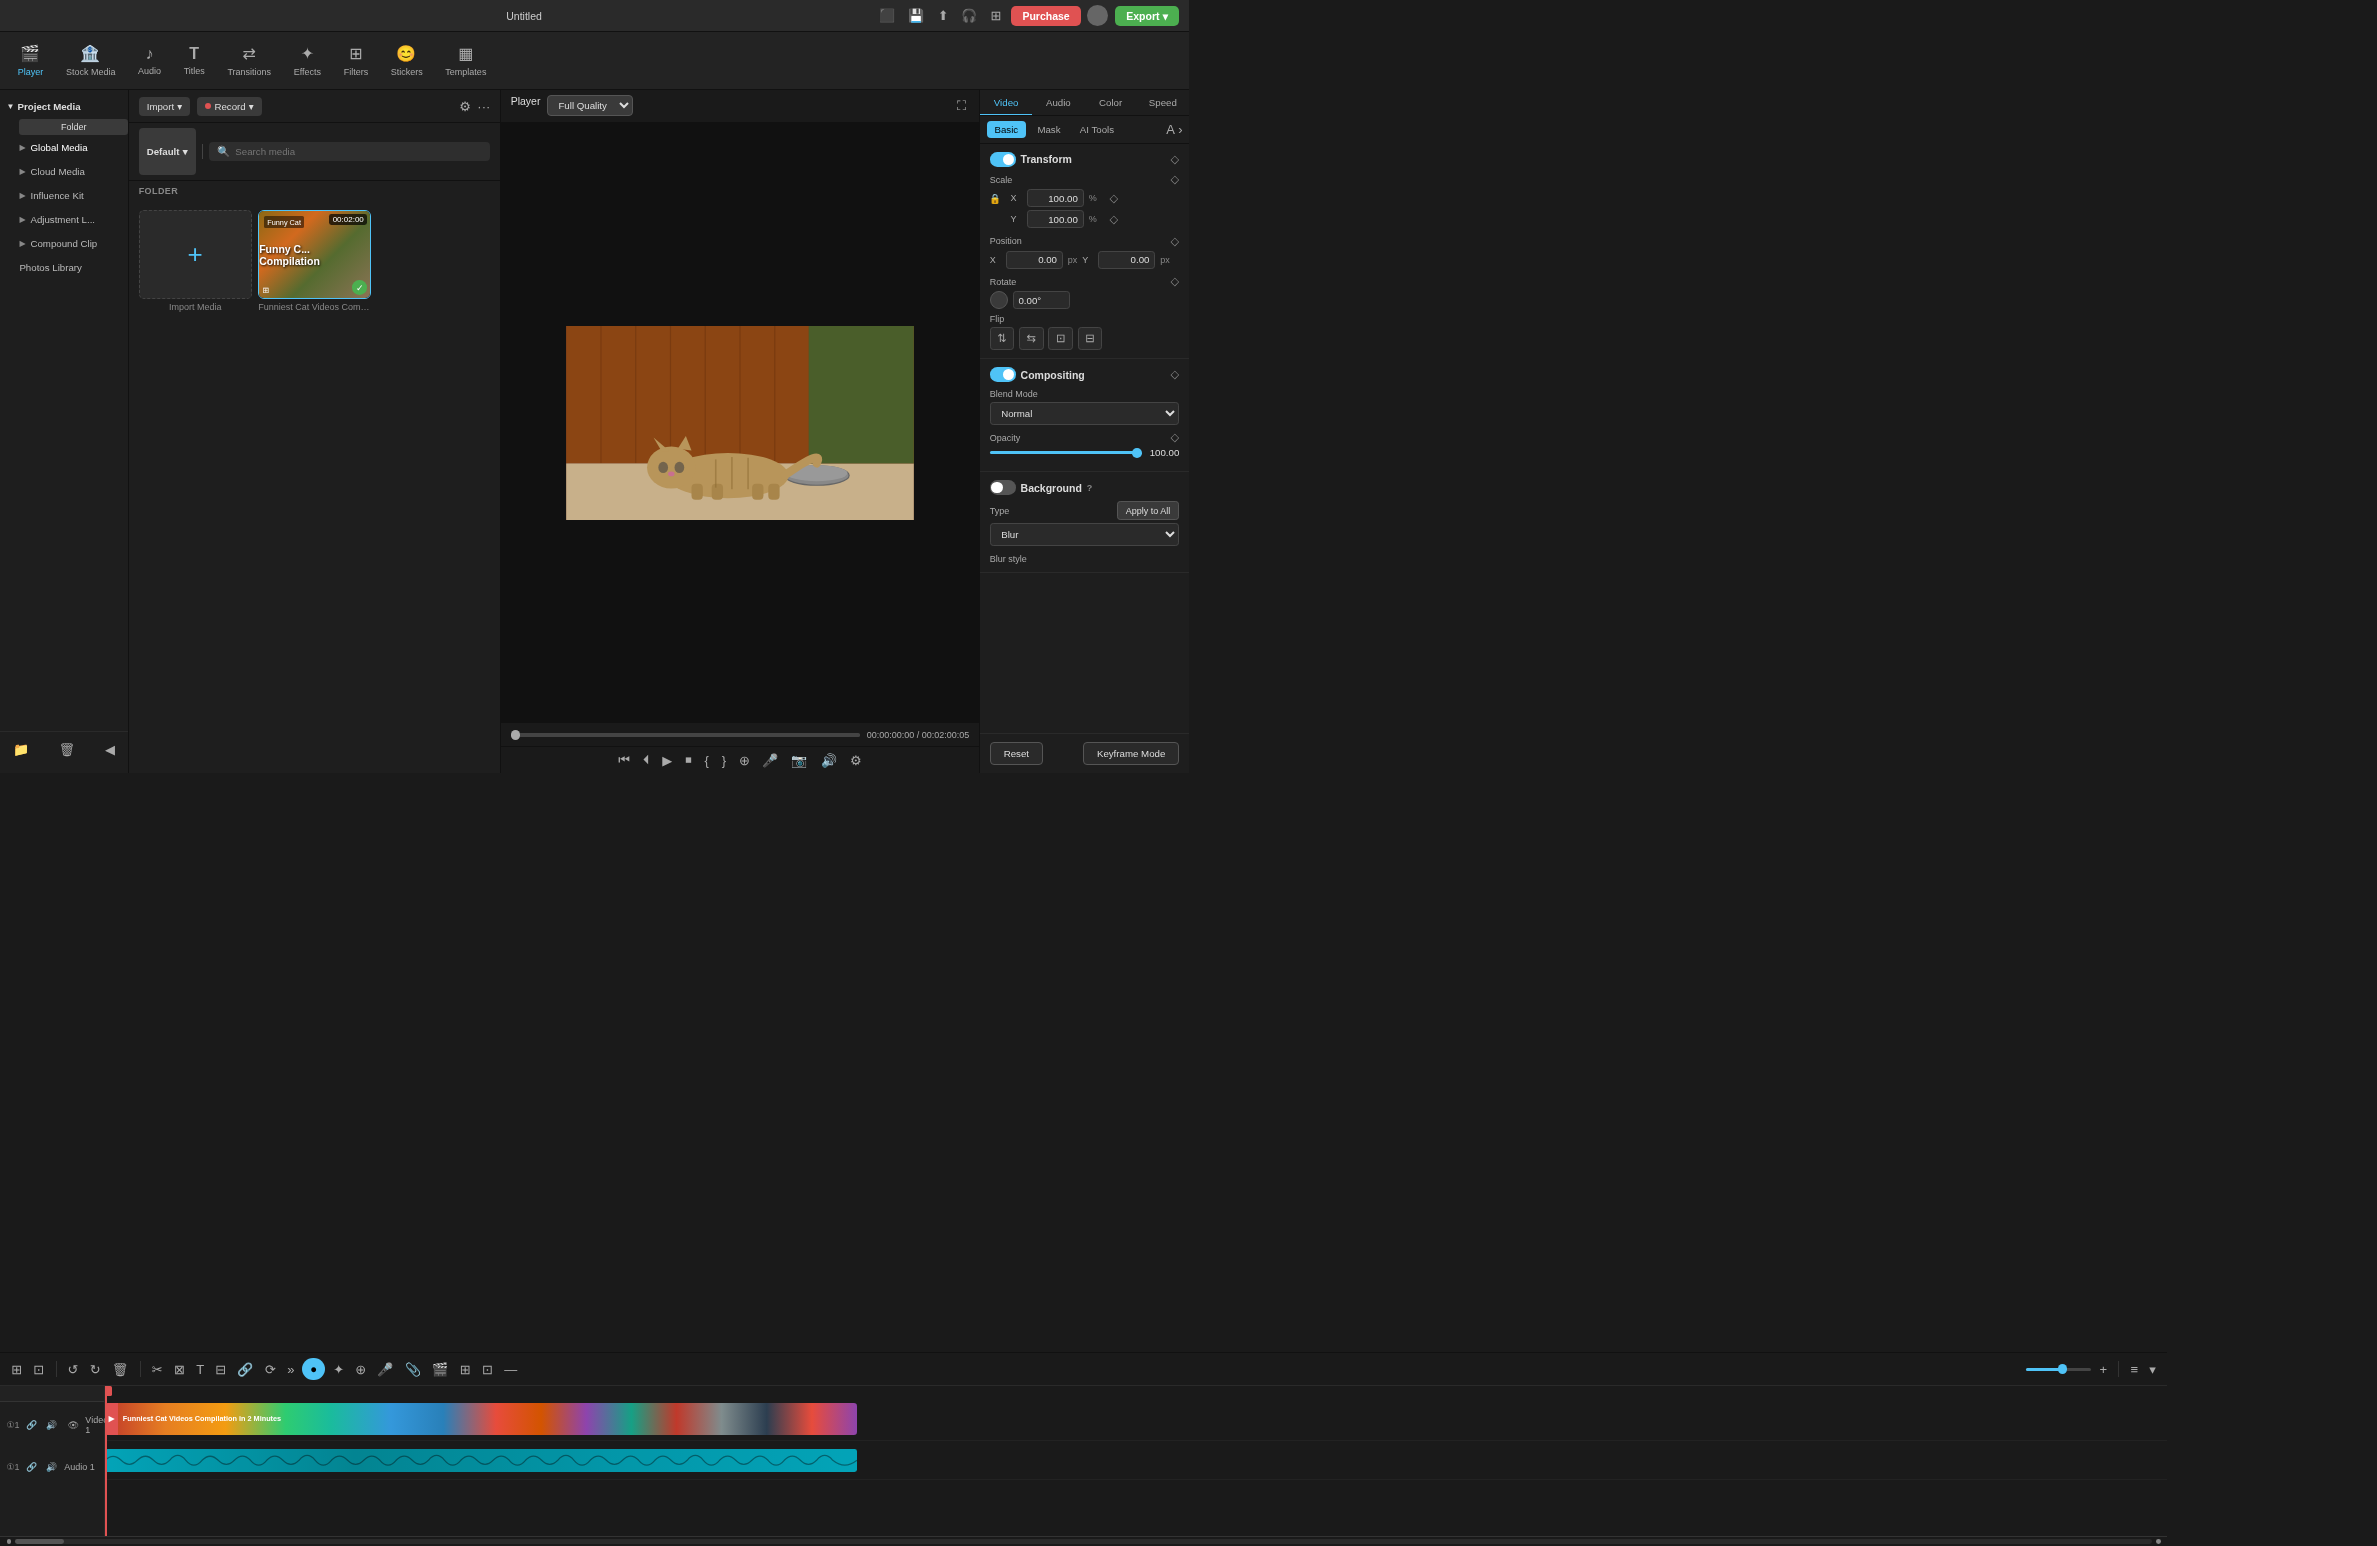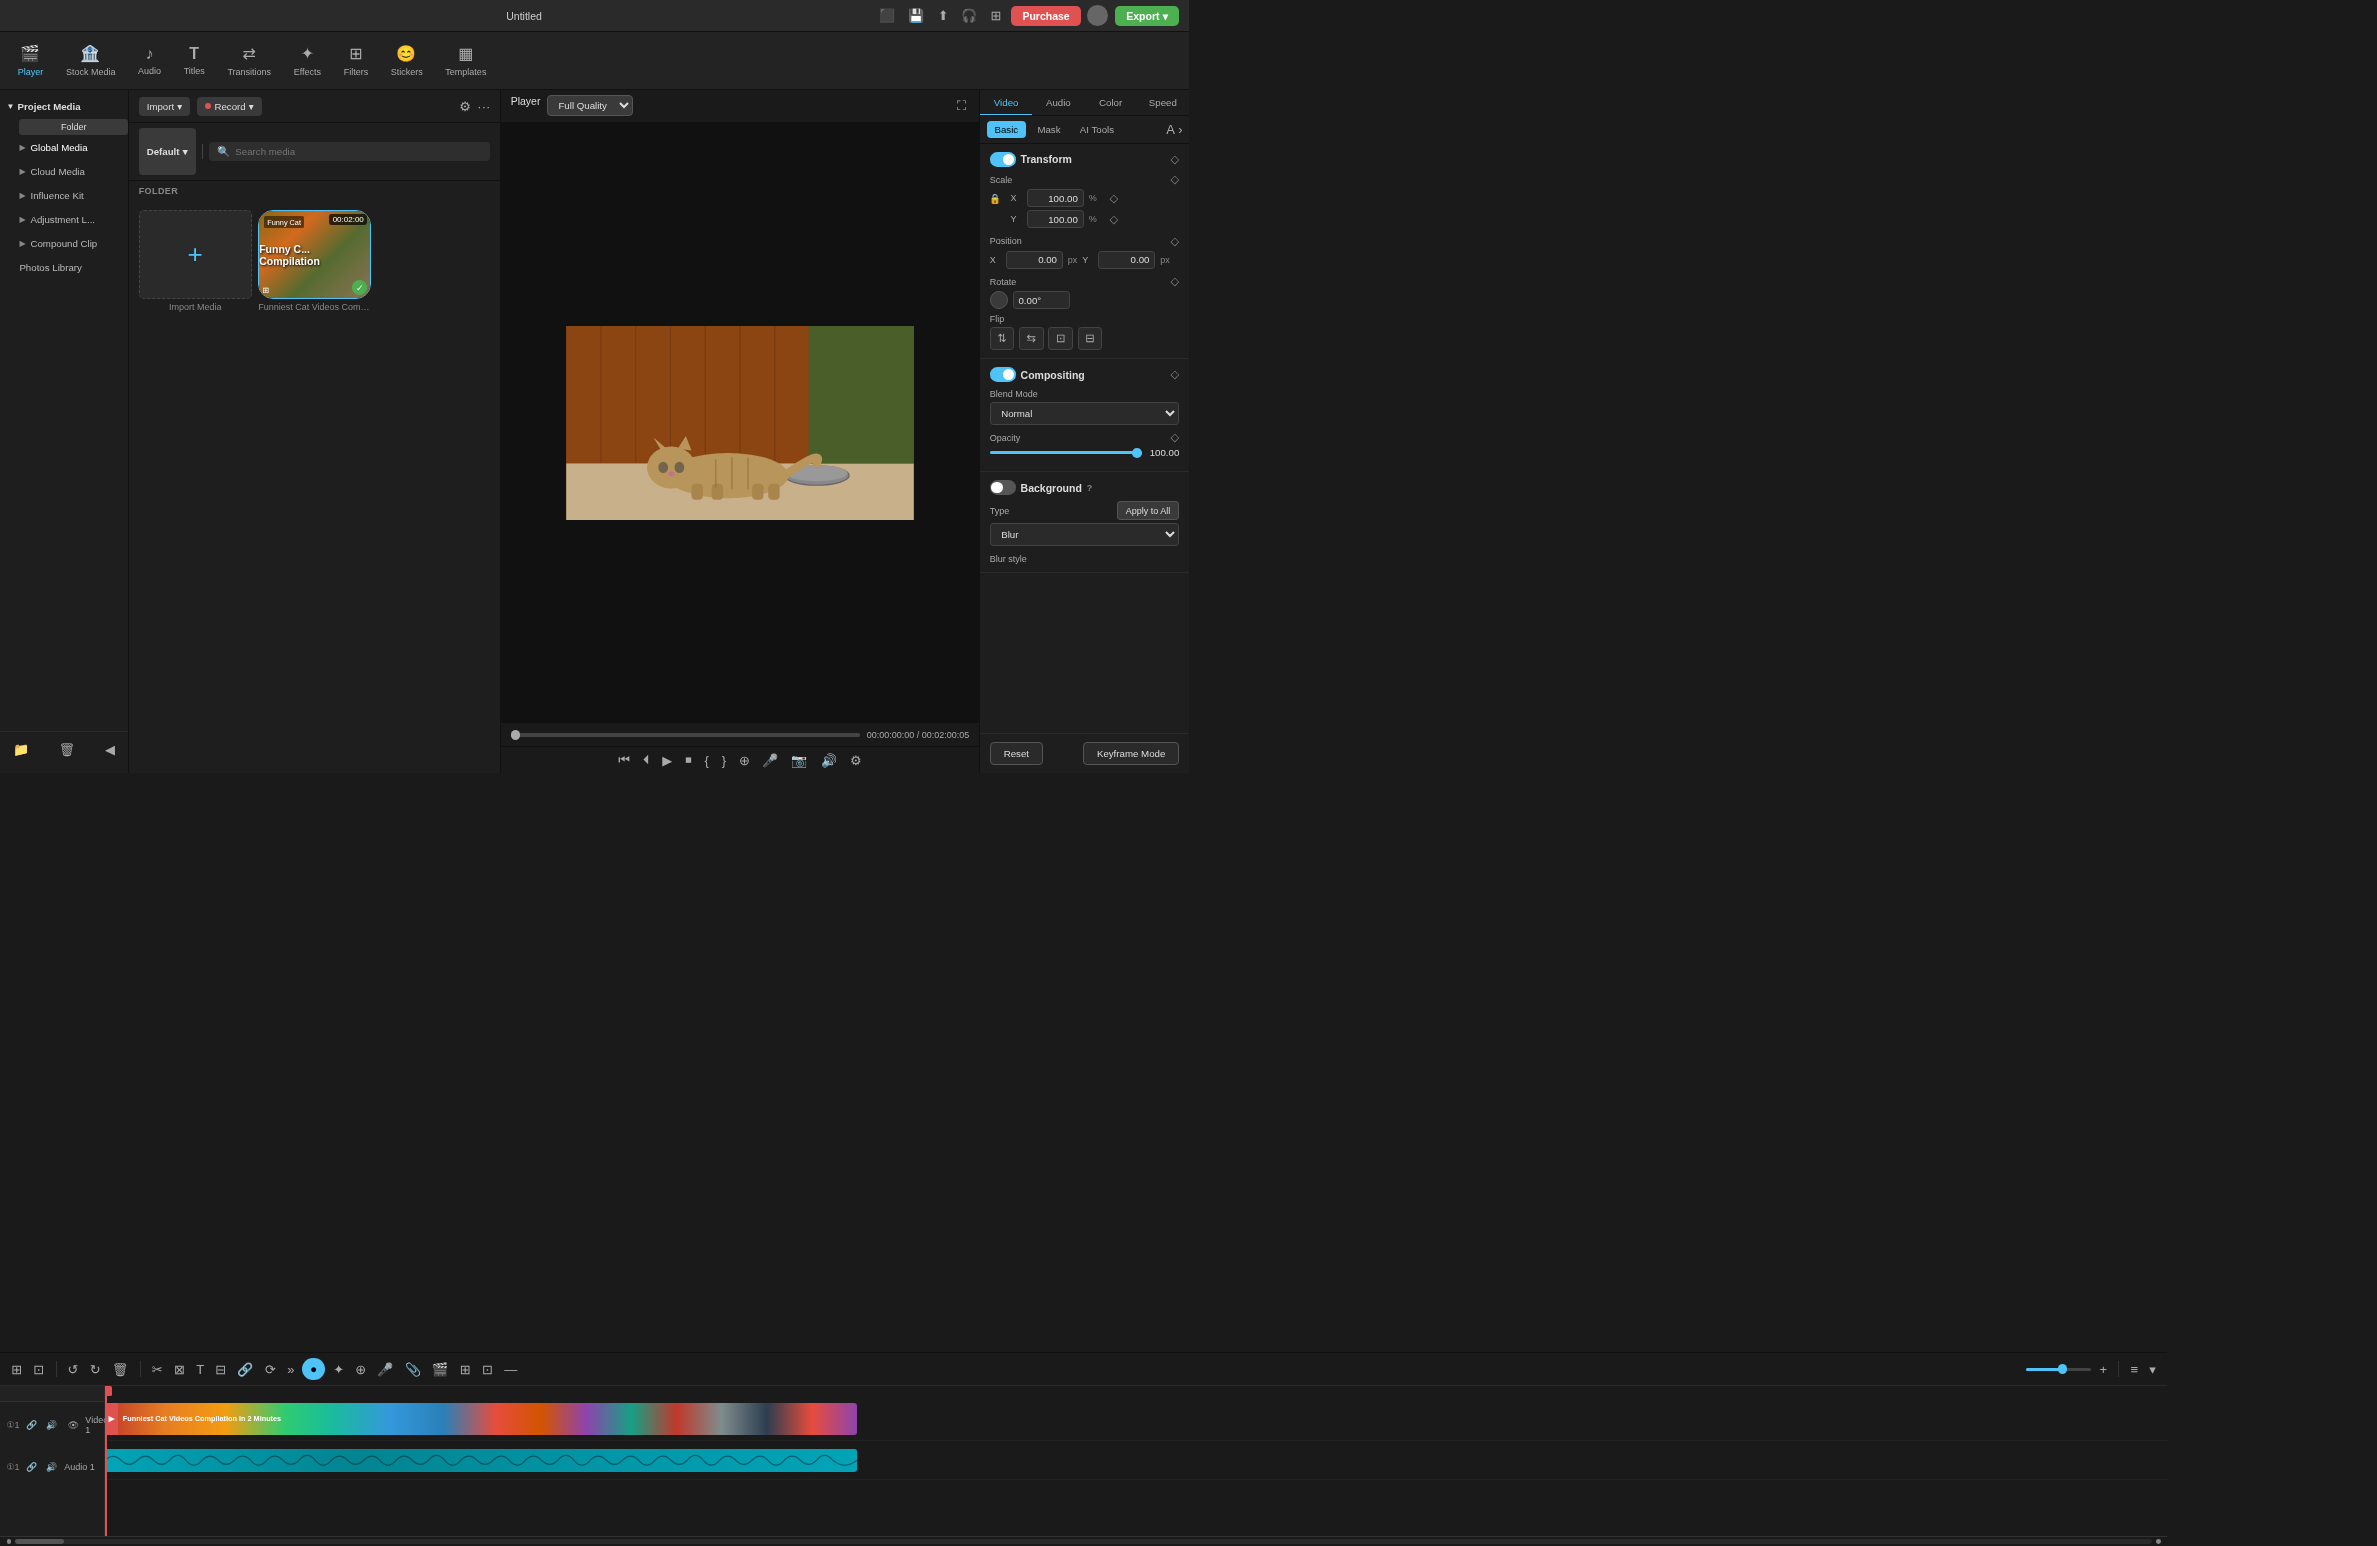--- a/index.html
+++ b/index.html
@@ -42,21 +42,21 @@
     .more-icon { font-size: 13px; color: #aaa; cursor: pointer; }
 
     .media-filter-bar { display: flex; align-items: center; gap: 6.5px; padding: 4.9px 9.7px; border-bottom: 0.8px solid #111; }
     .default-btn { background: #3a3a3a; border: none; border-radius: 4px; color: #ddd; padding: 18px 8px; font-size: 9.7px; cursor: pointer; display: flex; align-items: center; gap: 3.2px; font-weight: bold; }
     .search-box { display: flex; align-items: center; gap: 4.9px; background: #2e2e2e; border-radius: 4px; padding: 3.2px 8px; flex: 1; }
     .search-input { background: none; border: none; color: #ddd; font-size: 9.7px; outline: none; width: 100%; }
 
     .folder-label { padding: 4.9px 9.7px; font-size: 9px; color: #888; font-weight: 600; letter-spacing: 0.4px; }
     .media-grid { display: flex; flex-wrap: wrap; gap: 6.5px; padding: 9.7px; }
     .media-item { width: 113px; height: 89px; background: #2a2a2a; border-radius: 4.9px; display: flex; align-items: center; justify-content: center; cursor: pointer; border: 1.6px dashed #444; position: relative; }
-    .media-item.has-content { border: 1.6px solid #4fc3f7; border-radius: 15px; overflow: hidden; }
+    .media-item.has-content { border: 1.6px solid #4fc3f7; border-radius: 6px; overflow: hidden; }
     .media-item-label { font-size: 9px; color: #888; text-align: center; margin-top: 3.2px; white-space: nowrap; overflow: hidden; text-overflow: ellipsis; width: 113px; }
     .media-thumb { width: 100%; height: 100%; object-fit: cover; background: #333; border-radius: 3.2px; display: flex; align-items: center; justify-content: center; font-size: 9px; color: #ccc; position: relative; overflow: hidden; }
     .media-duration { position: absolute; top: 3.2px; right: 3.2px; background: rgba(0,0,0,0.7); color: #fff; font-size: 8px; padding: 0.8px 3.2px; border-radius: 2.4px; }
     .media-check { position: absolute; bottom: 3.2px; right: 3.2px; background: #4caf50; border-radius: 50%; width: 14.6px; height: 14.6px; display: flex; align-items: center; justify-content: center; color: #fff; font-size: 9px; }
     .add-plus { font-size: 26px; color: #4fc3f7; }
 
     
     .preview-panel { flex: 1; background: #1a1a1a; display: flex; flex-direction: column; }
     .preview-toolbar { display: flex; align-items: flex-start; gap: 6.5px; padding: 4.9px 9.7px; border-bottom: 0.8px solid #111; }
     .player-label { font-size: 10.5px; color: #ddd; font-weight: 500; }

